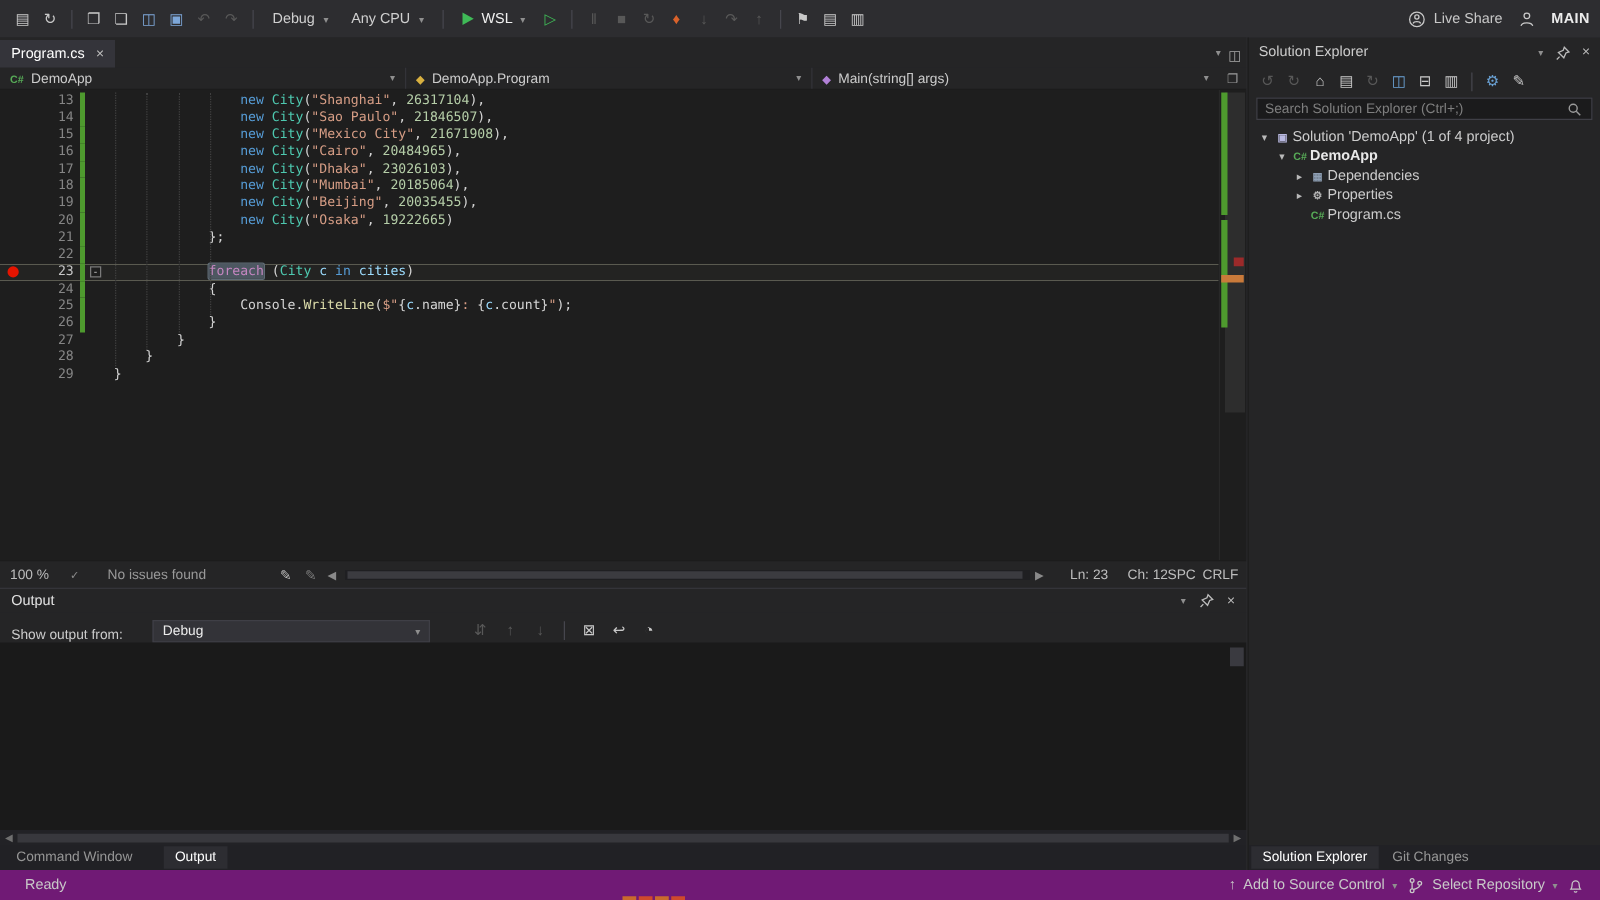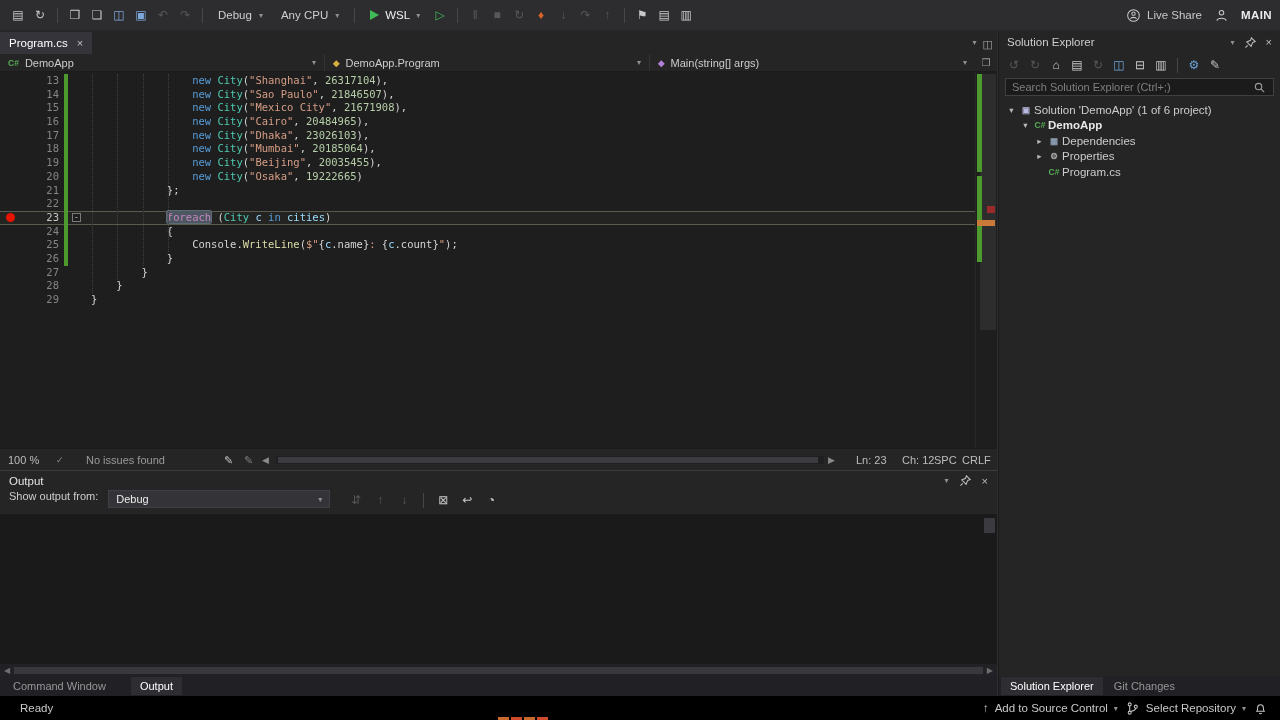--- a/index.html
+++ b/index.html
@@ -70,21 +70,21 @@
     color:#bdbdbd;font-size:11px}
   #ed-status .abs{position:absolute;top:0;height:22px;display:flex;align-items:center;gap:4px}
   #hs-track{position:absolute;left:276px;top:7px;width:548px;height:8px;background:#1f1f22}
   #hs-thumb{position:absolute;left:2px;top:1px;width:540px;height:6px;background:#3b3b40}
   .tiny{font-size:9px;color:#8a8a8a}
 
   
   #out-header{height:20px;background:#252526;border-top:1px solid #3a3a40;display:flex;
     align-items:center;padding:0 9px;color:#e3e3e3;font-size:11.5px}
   #out-header .right{margin-left:auto;display:flex;align-items:center;gap:9px;color:#bdbdbd;font-size:11px}
-  #out-toolbar{height:24px;background:#252526;display:flex;align-items:flex-start;gap:6px;padding:0 9px;
+  #out-toolbar{height:24px;background:#252526;display:flex;align-items:flex-end;gap:20px;padding:0 9px;
     color:#cccccc;font-size:11px}
   .combo{width:222px;height:18px;background:#333338;border:1px solid #3f3f46;display:flex;
     align-items:center;padding:0 7px;color:#ececec;font-size:11px;margin-left:4px}
   .combo .chev{margin-left:auto}
   #out-body{height:150px;background:#1a1a1a;position:relative}
   #out-vthumb{position:absolute;right:2px;top:4px;width:11px;height:15px;background:#3a3a40}
   #out-hscroll{height:12px;background:#222226;display:flex;align-items:center;
     justify-content:space-between;padding:0 4px;color:#6f6f6f;font-size:8px}
   #out-hthumb{flex:1;height:7px;margin:0 4px;background:#38383d}
 
@@ -103,21 +103,21 @@
     display:flex;align-items:center;padding:0 6px;color:#7f7f7f;font-size:11px}
   #se-search .right{margin-left:auto}
   #se-tree{flex:1;padding-top:3px}
   .tree-row{height:15.5px;display:flex;align-items:center;font-size:11.5px;color:#cccccc}
   .tr-chev{width:13px;text-align:center;color:#b9b9b9;font-size:8.5px;flex:none}
   .tr-ico{width:16px;text-align:center;font-size:8.5px;font-weight:bold;flex:none}
   .tree-row.bold .tr-label{font-weight:bold;color:#e8e8e8}
   #se-tabs{height:20px;background:#212125;display:flex;align-items:center;padding-left:2px;gap:2px}
 
   
-  #statusbar{position:absolute;left:0;top:696px;width:1280px;height:24px;background:#000000;
+  #statusbar{position:absolute;left:0;top:696px;width:1280px;height:24px;background:#701a75;
     display:flex;align-items:center;color:#c8c8c8;font-size:11.5px;padding:0 12px}
   #sb-left{padding-left:8px}
   #sb-right{margin-left:auto;display:flex;align-items:center;gap:7px}
   .sb-item{display:flex;align-items:center;gap:6px}
   #progress-dashes{position:absolute;left:498px;bottom:0;display:flex;gap:2px}
   #progress-dashes div{width:11px;height:3px}
 </style>
 </head>
 <body>
 
@@ -455,21 +455,21 @@
         <svg class="mini" viewBox="0 0 16 16" fill="none" stroke="#9a9a9a" stroke-width="1.2">
           <circle cx="7" cy="7" r="3.4"></circle>
             <path d="M9.6 9.6L13 13"></path>
         </svg>
       </span>
     </div>
     <div id="se-tree">
         <div class="tree-row" style="padding-left: 6px;">
           <span class="tr-chev">▾</span>
           <span class="tr-ico" style="color: rgb(184, 184, 224);">▣</span>
-          <span class="tr-label">Solution 'DemoApp' (1 of 6 project)</span>
+          <span class="tr-label">Solution 'DemoApp' (1 of 4 project)</span>
         </div>
         <div class="tree-row bold" style="padding-left: 20px;">
           <span class="tr-chev">▾</span>
           <span class="tr-ico" style="color: rgb(87, 171, 87);">C#</span>
           <span class="tr-label">DemoApp</span>
         </div>
         <div class="tree-row" style="padding-left: 34px;">
           <span class="tr-chev">▸</span>
           <span class="tr-ico" style="color: rgb(143, 160, 181);">▦</span>
           <span class="tr-label">Dependencies</span>

